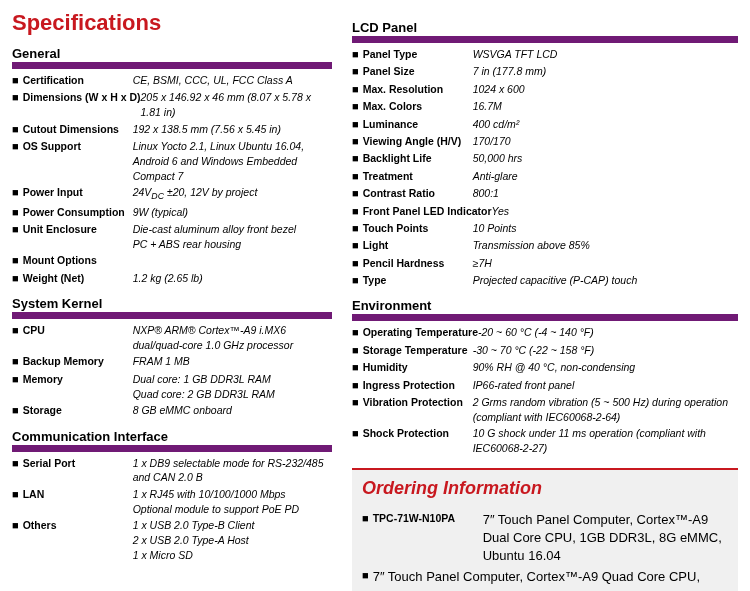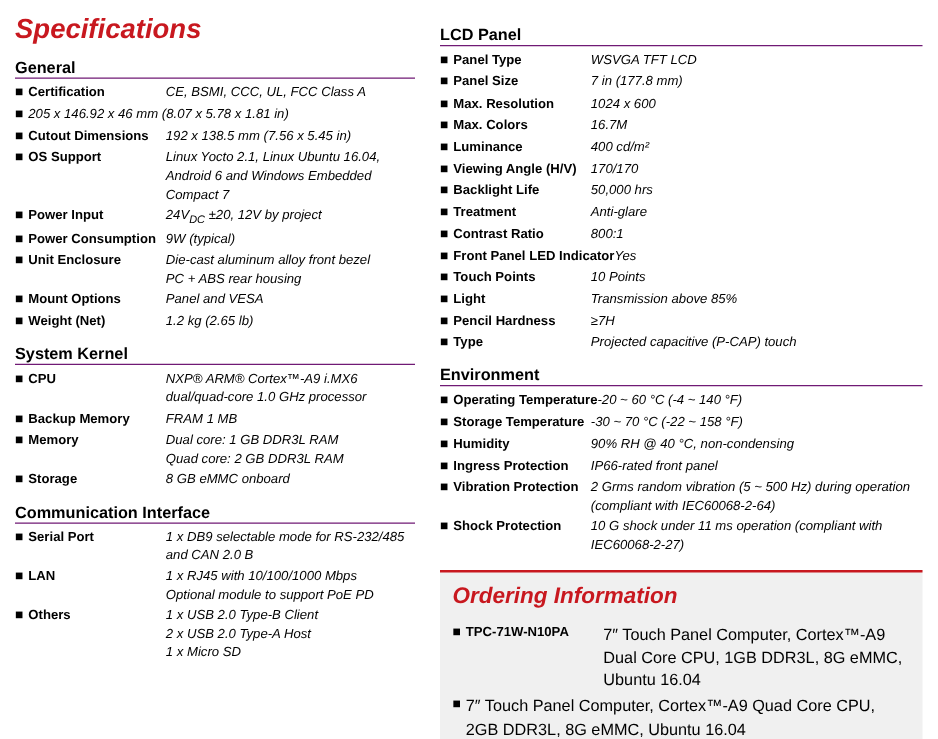--- a/index.html
+++ b/index.html
@@ -21,29 +21,28 @@
       flex: 0 0 320px;
     }
     .right-col {
       flex: 1;
     }
     h1.page-title {
       font-size: 22px;
       font-weight: bold;
       color: #c8181f;
       margin-bottom: 8px;
-      font-style: italic;
     }
     h2.section-title {
       font-size: 13px;
       font-weight: bold;
       color: #000;
       margin-bottom: 4px;
       margin-top: 10px;
-      border-bottom: 1px solid #701a75;
+      border-bottom: 7px solid #701a75;
       padding-bottom: 1px;
     }
     ul.spec-list {
       list-style: none;
       padding: 0;
     }
     ul.spec-list li {
       display: flex;
       margin-bottom: 2px;
       line-height: 1.4;
@@ -112,20 +111,21 @@
 
     <h2 class="section-title">General</h2>
     <ul class="spec-list">
       <li>
         <span class="bullet">■</span>
         <span class="label">Certification</span>
         <span class="value">CE, BSMI, CCC, UL, FCC Class A</span>
       </li>
       <li>
         <span class="bullet">■</span>
+        <span class="label">Dimensions (W x H x D)</span>
         <span class="value">205 x 146.92 x 46 mm (8.07 x 5.78 x 1.81 in)</span>
       </li>
       <li>
         <span class="bullet">■</span>
         <span class="label">Cutout Dimensions</span>
         <span class="value">192 x 138.5 mm (7.56 x 5.45 in)</span>
       </li>
       <li>
         <span class="bullet">■</span>
         <span class="label">OS Support</span>
@@ -142,21 +142,20 @@
         <span class="value">9W (typical)</span>
       </li>
       <li>
         <span class="bullet">■</span>
         <span class="label">Unit Enclosure</span>
         <span class="value">Die-cast aluminum alloy front bezel<br>PC + ABS rear housing</span>
       </li>
       <li>
         <span class="bullet">■</span>
         <span class="label">Mount Options</span>
-        <span class="value">Panel and VESA</span>
       </li>
       <li>
         <span class="bullet">■</span>
         <span class="label">Weight (Net)</span>
         <span class="value">1.2 kg (2.65 lb)</span>
       </li>
     </ul>
 
     <h2 class="section-title">System Kernel</h2>
     <ul class="spec-list">

